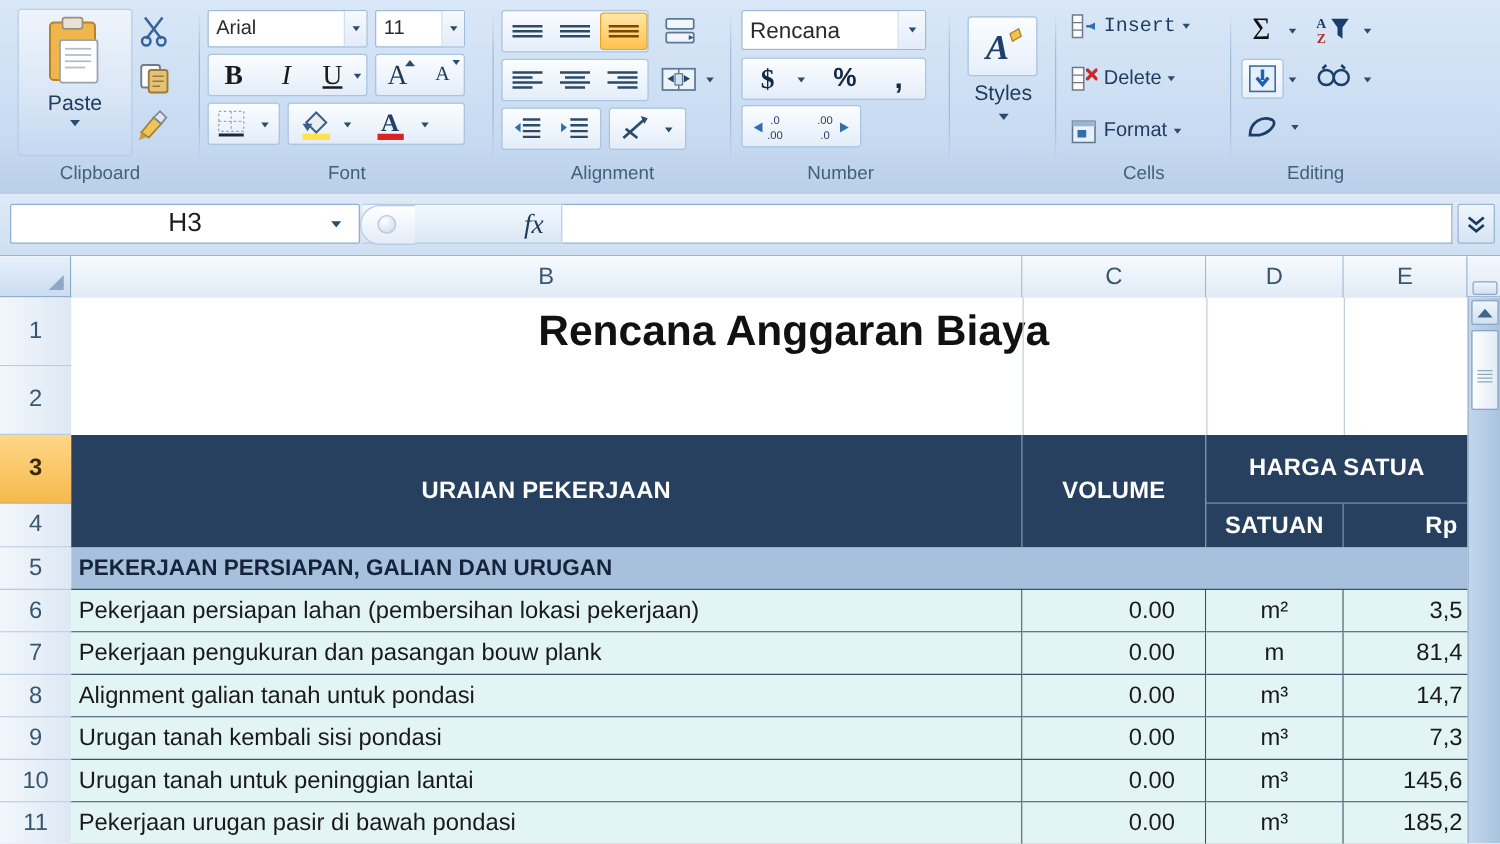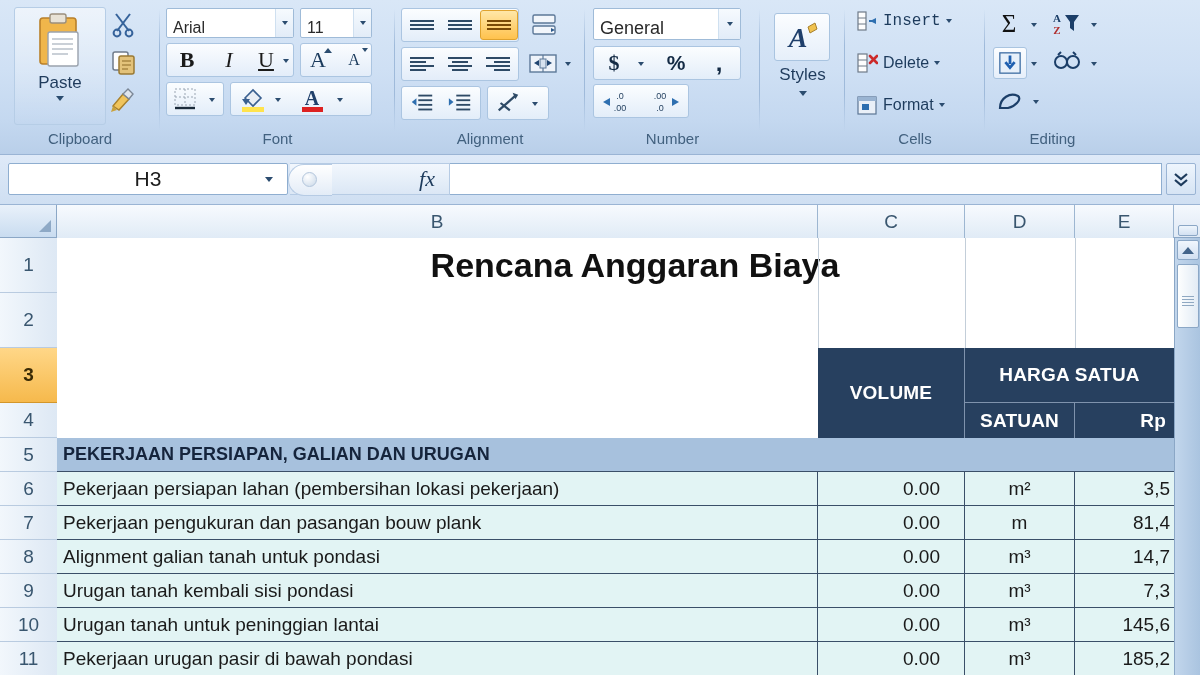--- a/index.html
+++ b/index.html
@@ -52,21 +52,21 @@
   }
   .clipboard-ico { width:56px; height:60px; margin-top:4px; position:relative; }
   .paste-label { font-size:17px; color:#1f3b5c; margin-top:1px; }
   .paste-caret { margin-top:3px; }
 
   .small-ico { position:absolute; width:30px; height:30px; }
 
   
   .combo {
     position:absolute; background:#ffffff; border:1px solid #9fbbd8; border-radius:2px;
-    display:flex; align-items:flex-end; padding-left:6px; font-size:16px; color:#2a2a2a;
+    display:flex; align-items:center; padding-left:6px; font-size:16px; color:#2a2a2a;
   }
   .combo .cbtn {
     position:absolute; right:0; top:0; bottom:0; width:18px;
     display:flex; align-items:center; justify-content:center;
     background:linear-gradient(180deg,#f6fafe,#e2ecf8); border-left:1px solid #cfe0f0;
   }
 
   .seg {
     position:absolute; background:linear-gradient(180deg,#fbfdff,#e3edf9);
     border:1px solid #abc5e1; border-radius:3px;
@@ -465,21 +465,21 @@
             </div>
         </div>
       </div>
       <div class="rgroup-label">Alignment</div>
       <div class="rgroup-sep" style="left:189px;"></div>
     </div>
 
     <div class="rgroup" style="left:585px; width:175px;">
       <div class="rgroup-body">
         <div class="combo" style="left:8px; top:5px; width:148px; height:32px;">
-          <span style="font-size:18px;">General</span>
+          <span style="font-size:18px;">Rencana</span>
           <span class="cbtn" style="width:22px;">
               <i class="caret-sm"></i>
             </span>
         </div>
         <div class="seg" style="left:8px; top:43px; width:148px; height:34px;">
           <div class="segbtn" style="left:2px;top:1px;width:36px;height:30px;font-weight:bold;font-size:22px;color:#132a44;font-family:'Liberation Serif',serif;">
             <span>$</span>
           </div>
           <div class="segbtn" style="left:42px;top:12px;width:10px;height:10px;">
               <i class="caret-sm"></i>
@@ -667,20 +667,21 @@
       <div class="rh" style="top:404px; height:34px;">11</div>
 
     </div>
 
     <div class="cellarea">
 
       <div class="cell title-cell" style="left:0; top:0; width:1156px; height:55px;">Rencana Anggaran Biaya</div>
 
       <div class="cell blank-cell" style="left:0; top:55px; width:1117px; height:55px;"></div>
 
+      <div class="cell hdr-cell" style="left:0;   top:110px; width:761px; height:90px; border-right:1px solid #7f93ad;">URAIAN PEKERJAAN</div>
       <div class="cell hdr-cell" style="left:761px; top:110px; width:147px; height:90px; border-right:1px solid #7f93ad;">VOLUME</div>
       <div class="cell hdr-cell" style="left:908px; top:110px; width:209px; height:55px; border-bottom:1px solid #7f93ad;">HARGA SATUA</div>
       <div class="cell hdr-cell" style="left:908px; top:165px; width:110px; height:35px; border-right:1px solid #7f93ad;">SATUAN</div>
       <div class="cell hdr-cell right" style="left:1018px; top:165px; width:99px; height:35px;">Rp</div>
 
       <div class="cell sec-cell" style="left:0; top:200px; width:1117px; height:34px;">PEKERJAAN PERSIAPAN, GALIAN DAN URUGAN</div>
 
       <div class="cell data-cell uraian" style="left:0;   top:234px; width:761px; height:34px;">Pekerjaan persiapan lahan (pembersihan lokasi pekerjaan)</div>
       <div class="cell data-cell num" style="left:761px; top:234px; width:147px; height:34px;">0.00</div>
       <div class="cell data-cell unit" style="left:908px; top:234px; width:110px; height:34px;">m²</div>

